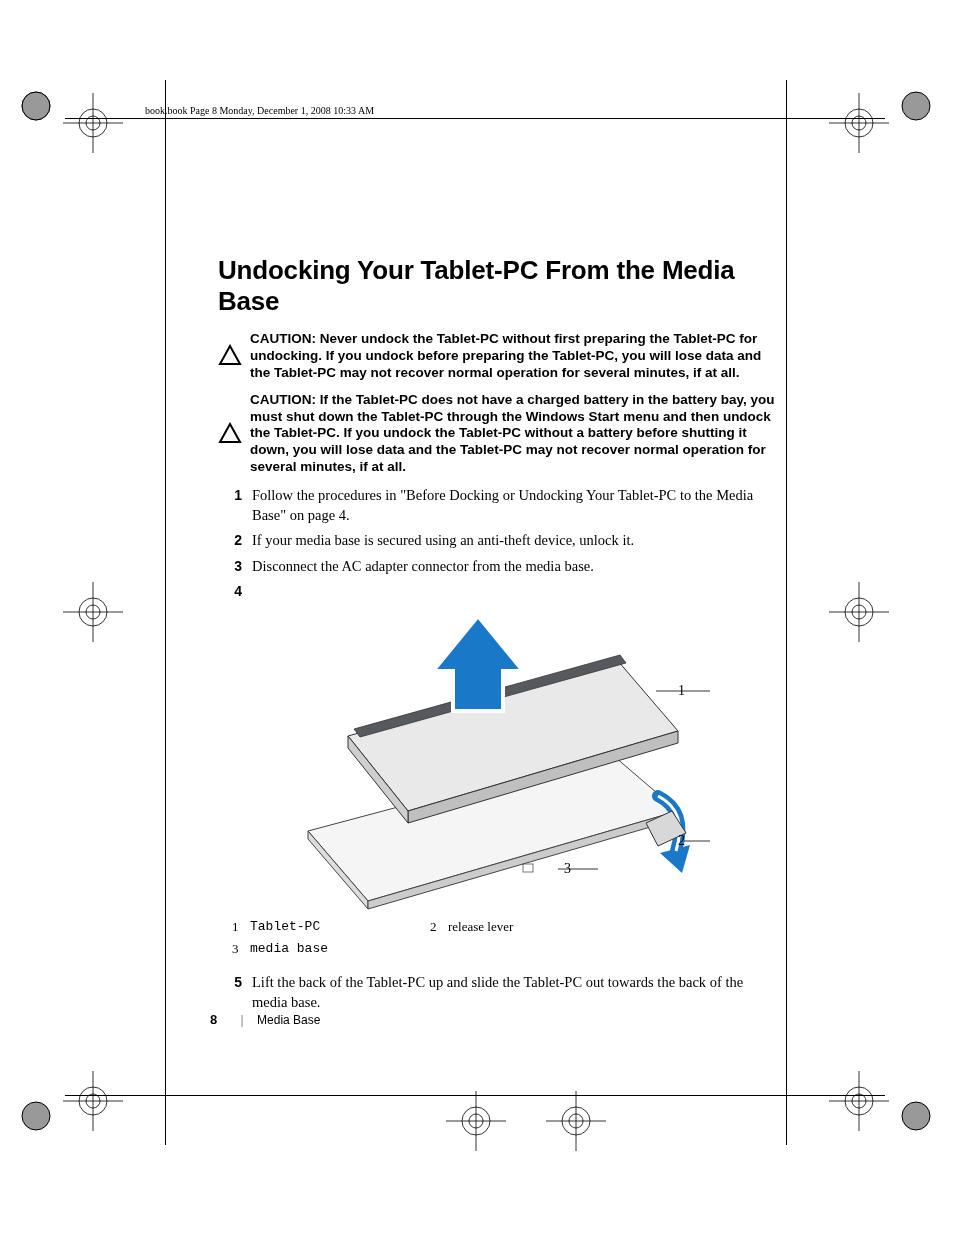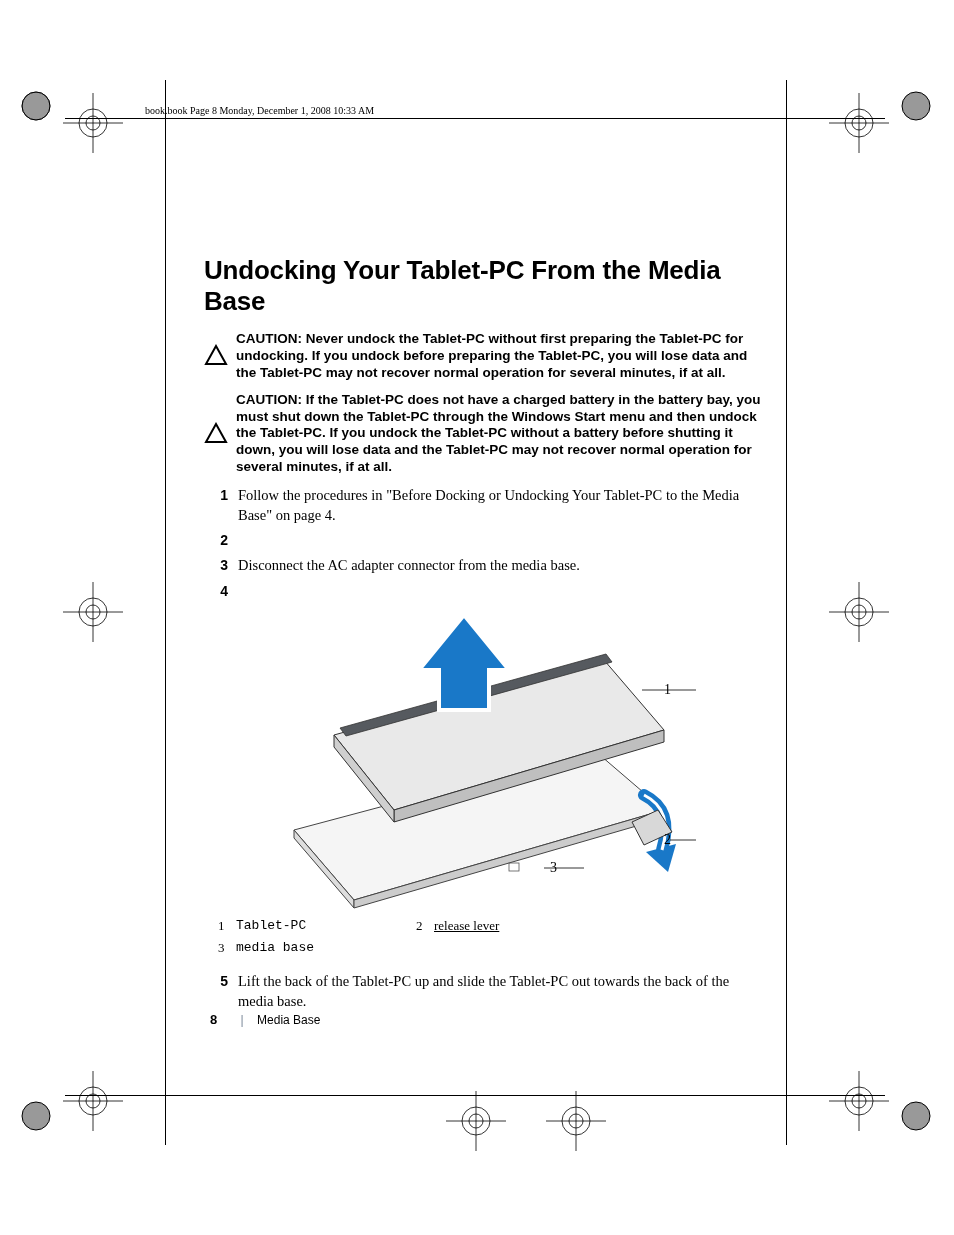--- a/index.html
+++ b/index.html
@@ -7,21 +7,21 @@
     padding: 0;
     background: #fff;
     font-family: Georgia, 'Times New Roman', serif;
     color: #000;
     width: 954px;
     height: 1235px;
     position: relative;
   }
   .page {
     position: absolute;
-    left: 204px;
+    left: 218px;
     top: 115px;
     width: 560px;
   }
   .running-header {
     position: absolute;
     left: 145px;
     top: 105px;
     font-family: Georgia, serif;
     font-size: 10px;
     color: #000;
@@ -93,21 +93,20 @@
     margin: 4px 0 16px 14px;
   }
   .legend .ln {
     font-family: Georgia, serif;
   }
   .legend .lt-sans {
     font-family: Liberation Mono, monospace;
   }
   .legend .lt-serif {
     font-family: Georgia, serif;
-    text-decoration: underline;
   }
   .footer {
     position: absolute;
     left: 210px;
     top: 1012px;
     font-family: Liberation Sans, sans-serif;
     font-size: 12px;
   }
   .footer .pn {
     font-weight: bold;
@@ -268,20 +267,21 @@
     </span>
   </div>
 
   <ol class="steps">
     <li>
         <span class="num">1</span>
         <span>Follow the procedures in "Before Docking or Undocking Your Tablet-PC to the Media Base" on page 4.</span>
       </li>
     <li>
         <span class="num">2</span>
+        <span>If your media base is secured using an anti-theft device, unlock it.</span>
       </li>
     <li>
         <span class="num">3</span>
         <span>Disconnect the AC adapter connector from the media base.</span>
       </li>
     <li>
         <span class="num">4</span>
       </li>
   </ol>
 

